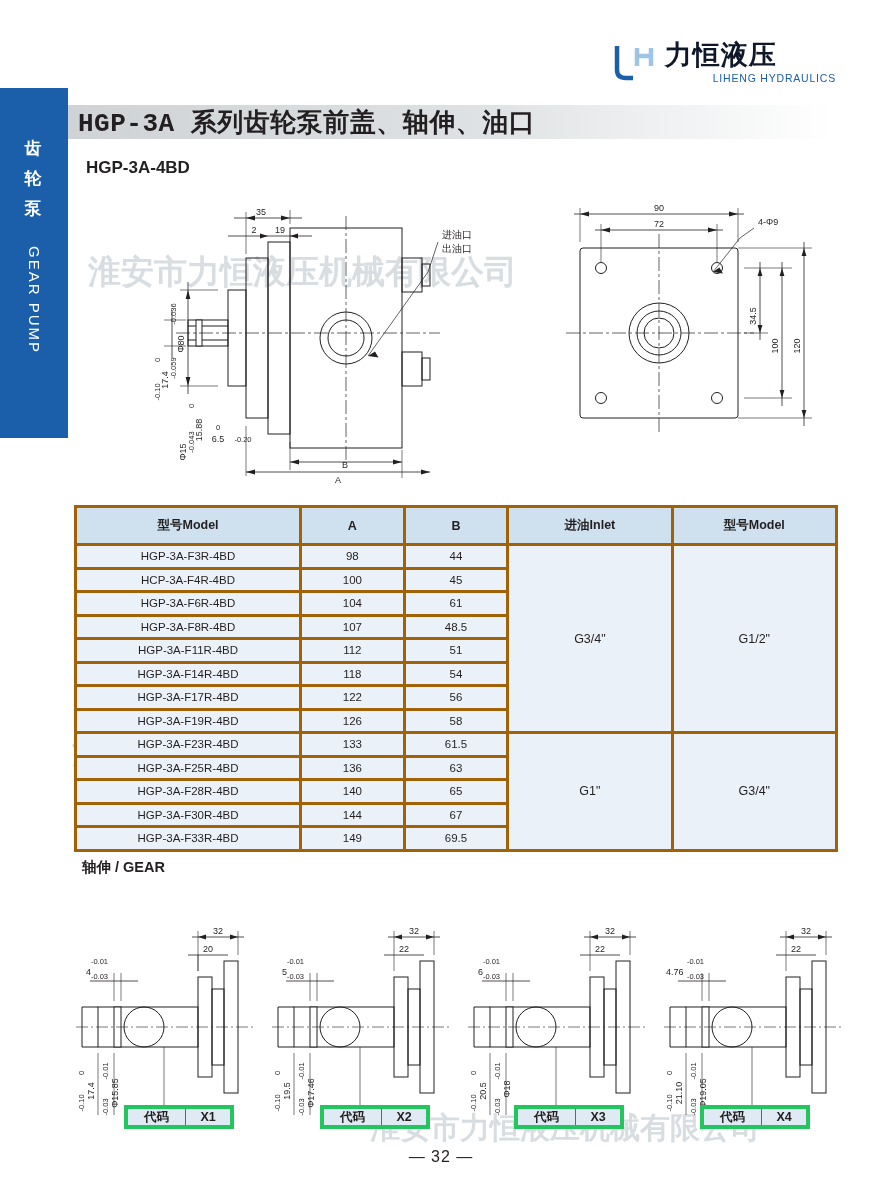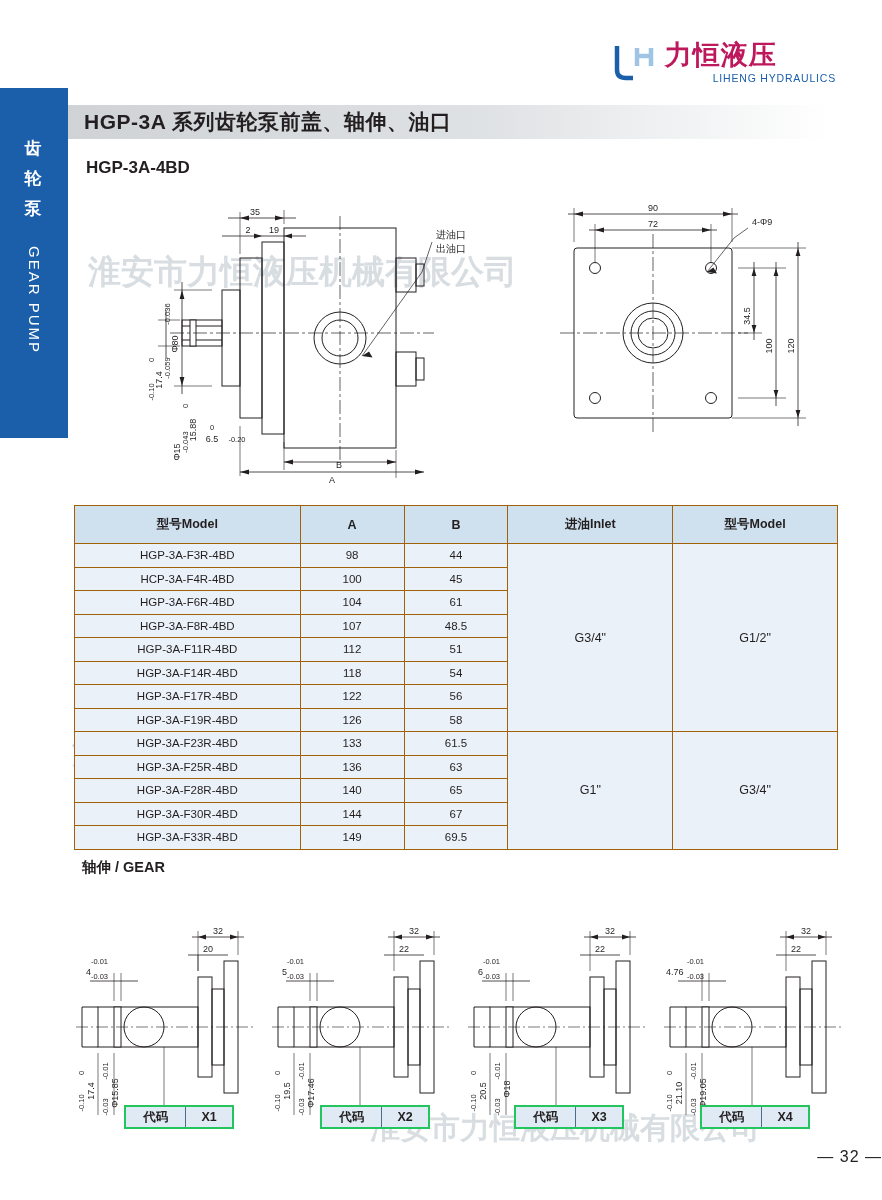--- a/index.html
+++ b/index.html
@@ -33,38 +33,39 @@
     white-space: nowrap;
   }
   
   .logo {
     position: absolute; right: 46px; top: 42px;
     display: flex; align-items: center; gap: 10px;
   }
   .logo-mark { width: 42px; height: 42px; position: relative; }
   .logo-text { line-height: 1; }
   .logo-text .cn {
-    font-size: 27px; font-weight: bold; color: #be185d;
+    font-size: 27px; font-weight: bold; color: #0f172a;
     letter-spacing: 1px;
   }
   .logo-text .en {
     font-size: 10.5px; color: #1b5faa; letter-spacing: 0.8px;
     margin-top: 4px;
     padding-left: 48px;
   }
   
   .title-bar {
     position: absolute; left: 68px; top: 105px;
     width: 762px; height: 34px;
     background: linear-gradient(to right, #cfd3d6 0%, #dfe2e4 55%, #ffffff 100%);
     display: flex; align-items: center;
   }
   .title-bar .t {
-    font-size: 21px; font-weight: bold; padding-left: 16px;
+    font-size: 26px; font-weight: bold; padding-left: 10px;
     letter-spacing: 0.5px;
+    font-family: Liberation Mono, monospace;
   }
   .subtitle {
     position: absolute; left: 86px; top: 158px;
     font-size: 17px; font-weight: bold;
   }
   
   .wm {
     position: absolute;
     color: #d2d8dd;
     font-size: 33px;
@@ -72,30 +73,30 @@
     white-space: nowrap;
     opacity: .85;
     pointer-events: none;
   }
   .wm1 { left: 88px;  top: 250px; }
   .wm2 { left: 388px; top: 528px; }
   .wm3 { left: 390px; top: 718px; }
   .wm4 { left: 370px; top: 1108px; font-size: 30px; }
   .wm5 { left: 72px;  top: 730px; }
   
-  .drawing { position: absolute; left: 62px; top: 180px; width: 790px; height: 305px; }
+  .drawing { position: absolute; left: 68px; top: 180px; width: 790px; height: 305px; }
   .drawing svg { display:block; }
   
   .tbl-wrap { position: absolute; left: 74px; top: 505px; width: 764px; }
   table.spec {
     border-collapse: collapse; width: 100%;
     font-size: 11.5px;
   }
   table.spec th, table.spec td {
-    border: 1px solid #a16207;
+    border: 3px solid #a16207;
     text-align: center;
     padding: 0;
     height: 23.5px;
     background: #eaf1f8;
     color: #231f20;
     font-weight: normal;
   }
   table.spec thead th {
     height: 38px;
     background: #cfe0ef;
@@ -106,33 +107,33 @@
   table.spec td.ab { width: 104px; }
   table.spec td.port { width: 165px; font-size: 12.5px; }
   
   .shaft-title {
     position: absolute; left: 82px; top: 858px;
     font-size: 14.5px; font-weight: bold;
   }
   .shafts { position: absolute; left: 68px; top: 885px; width: 800px; height: 260px; }
   .code-box {
     position: absolute; display: flex; width: 110px; height: 24px;
-    border: 2px solid #22c55e;
+    border: 4px solid #22c55e;
     font-size: 12.5px;
   }
   .code-box .lbl, .code-box .val {
     display:flex; align-items:center; justify-content:center;
     background: #dfeaf4;
     height: 100%;
   }
   .code-box .lbl { width: 62px; font-weight: bold; border-right: 1px solid #4a6d8c; }
   .code-box .val { width: 47px; font-weight: bold; }
   .page-no {
     position: absolute; left: 0; right: 0; top: 1148px;
-    text-align: right; font-size: 16px; letter-spacing: 1px;
+    text-align: center; font-size: 16px; letter-spacing: 1px;
   }
   .dim { font-size: 9px; font-family: "Liberation Sans", sans-serif; }
   .dim-s { font-size: 7.5px; }
   .lbl-cn { font-size: 10px; }
 </style>
 </head>
 <body>
 
 <div class="side-tab">
   <div class="cn">齿<br>轮<br>泵</div>

